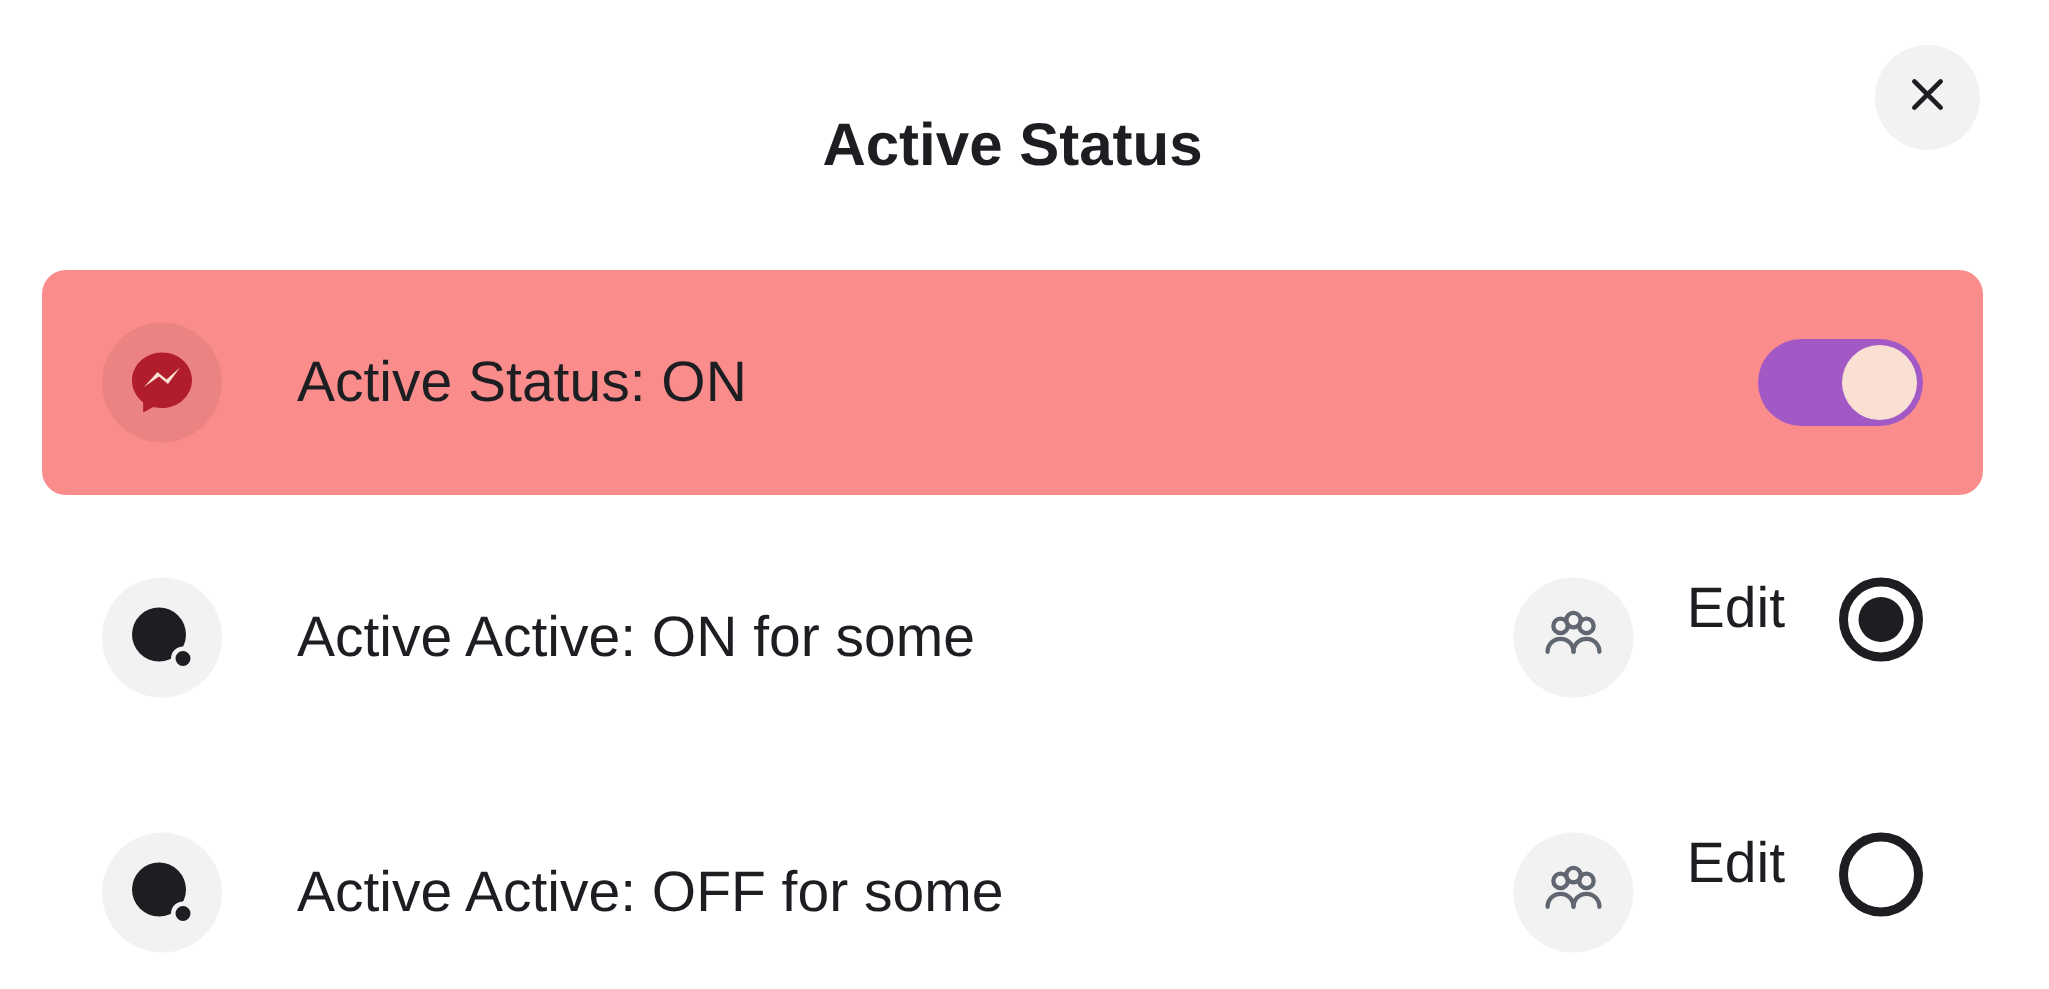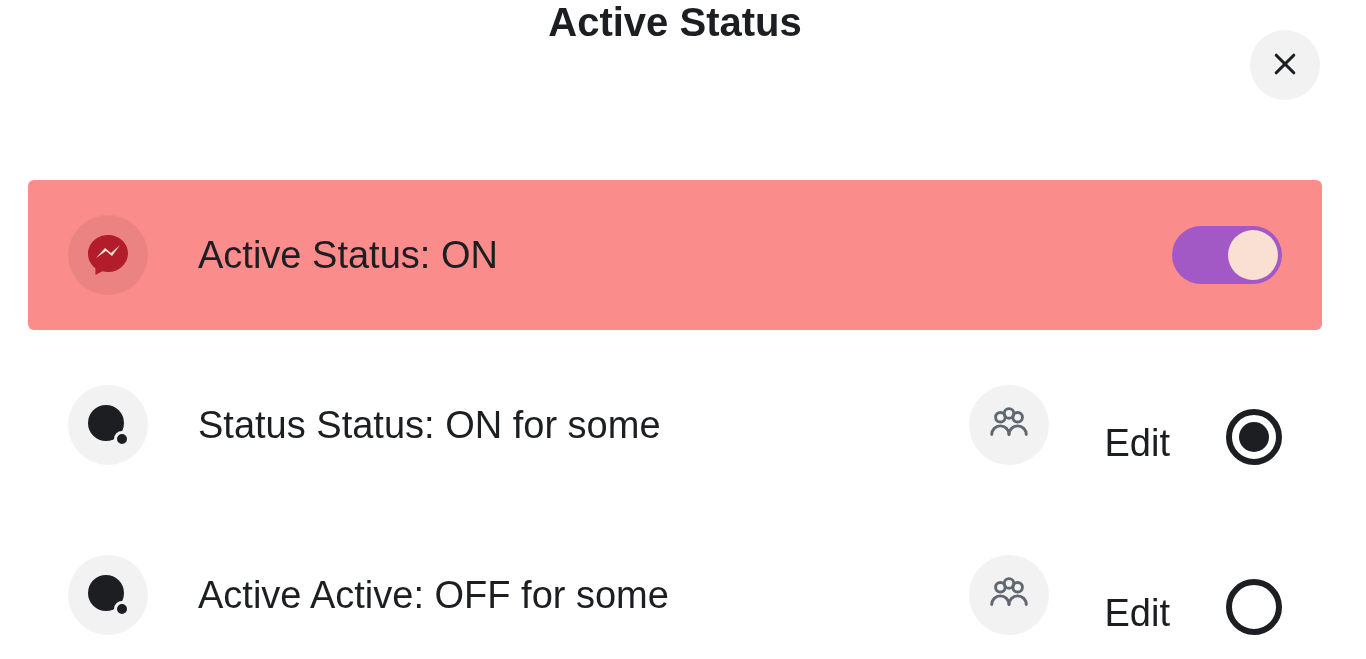--- a/index.html
+++ b/index.html
@@ -13,21 +13,21 @@
     color: #1c1e21;
   }
   .dialog {
     width: 1350px;
     margin: 0;
     padding: 0;
     position: relative;
   }
   .header {
     display: flex;
-    align-items: flex-start;
+    align-items: flex-end;
     justify-content: center;
     position: relative;
     height: 120px;
   }
   .dialog-title {
     font-size: 40px;
     font-weight: 700;
     color: #1c1e21;
     text-align: center;
   }
@@ -48,21 +48,21 @@
     border: none;
     font-weight: 400;
   }
   .close-btn svg { width: 30px; height: 30px; }
 
   .row {
     display: flex;
     align-items: center;
     padding: 30px 40px;
     min-height: 150px;
-    border-radius: 6px;
+    border-radius: 16px;
     margin: 16px 28px 20px 28px;
     position: relative;
   }
   .row.highlight {
     background: #fa8c8c;
     margin-top: 60px;
   }
 
   .icon-circle {
     width: 80px;
@@ -81,22 +81,22 @@
     font-size: 38px;
     font-weight: 400;
     color: #1c1e21;
     flex: 1 1 auto;
   }
 
   .row.highlight .row-label { color: #1c1e21; }
 
   .right-group {
     display: flex;
-    align-items: flex-end;
-    gap: 56px;
+    align-items: flex-start;
+    gap: 36px;
     margin-left: auto;
   }
 
   .people-btn {
     width: 80px;
     height: 80px;
     border-radius: 50%;
     background: #f2f2f2;
     display: flex;
     align-items: center;
@@ -213,21 +213,21 @@
     </div>
   </div>
 
   <div class="row">
     <div class="icon-circle gray-bg">
       <span class="chat-dot">
         <span class="big"></span>
         <span class="small"></span>
       </span>
     </div>
-    <div class="row-label">Status Status: ON for some</div>
+    <div class="row-label">Active Active: ON for some</div>
     <div class="right-group">
       <div class="people-btn">
         <span>
           <svg viewBox="0 0 48 48" fill="none" stroke="#606770" stroke-width="3" stroke-linecap="round" stroke-linejoin="round">
             <circle cx="15" cy="18" r="5"></circle>
             <circle cx="33" cy="18" r="5"></circle>
             <circle cx="24" cy="14" r="5"></circle>
             <path d="M6 36c0-5 4-9 9-9s9 4 9 9"></path>
             <path d="M24 36c0-5 4-9 9-9s9 4 9 9"></path>
           </svg>

